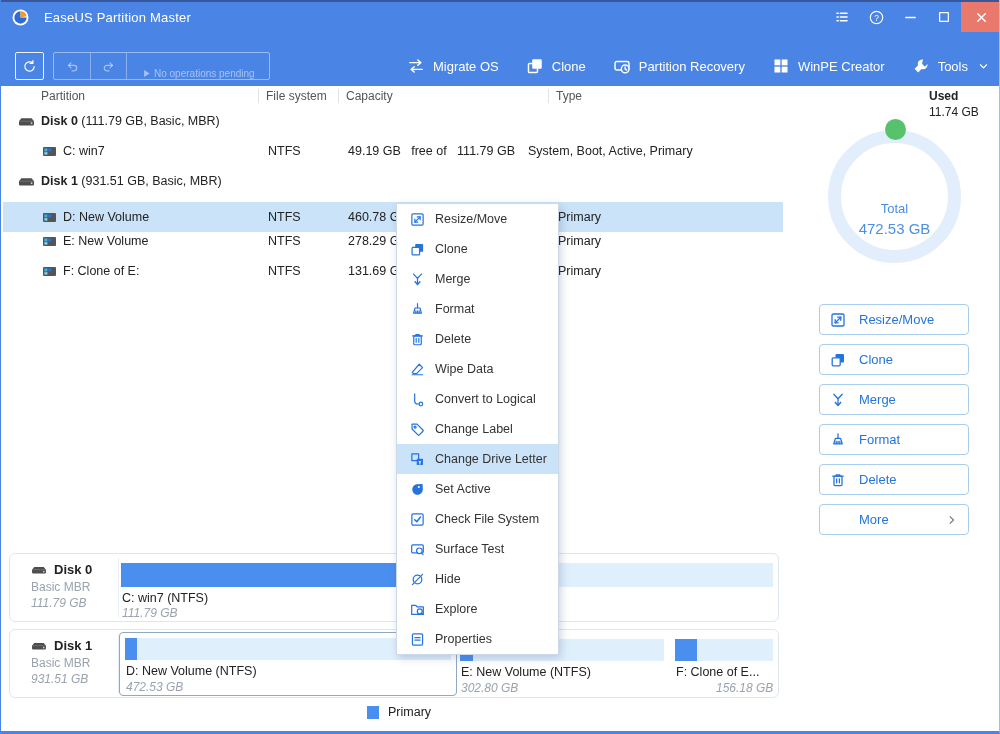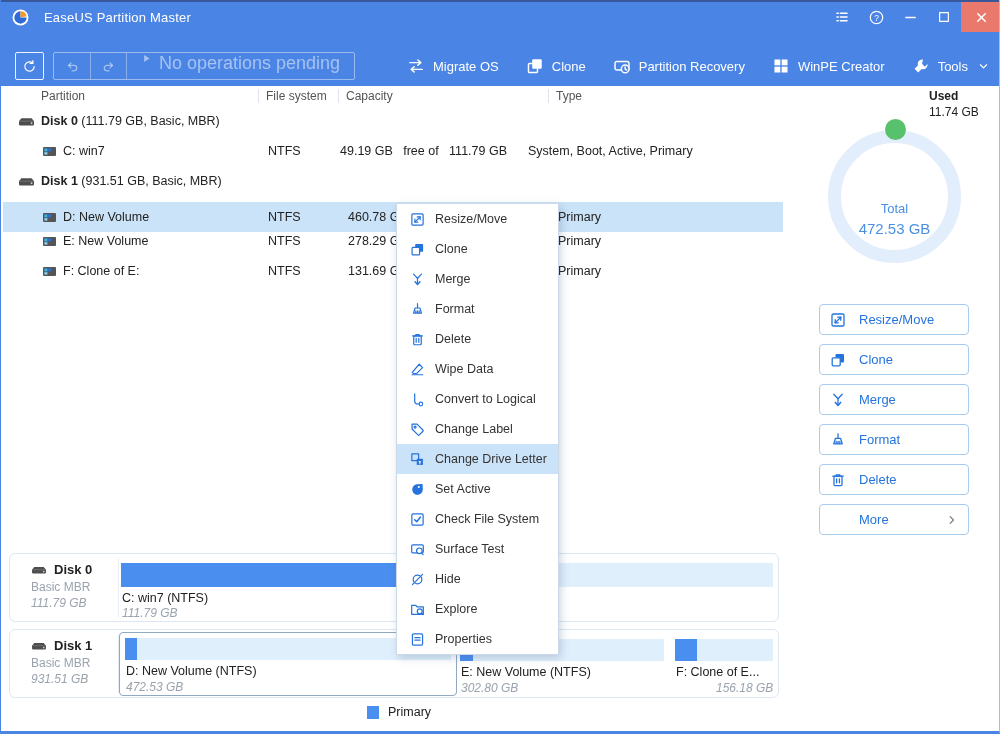--- a/index.html
+++ b/index.html
@@ -22,21 +22,21 @@
 
   
   .tool-left{ position:absolute; left:14px; top:50px; height:28px; display:flex; }
   .refresh-btn{ width:29px; height:28px; border:1px solid rgba(255,255,255,.9); border-radius:2px;
      display:flex; align-items:center; justify-content:center; color:#fff; }
   .refresh-btn .icon{ width:15px; height:15px; }
   .op-group{ display:flex; height:28px; margin-left:9px; border:1px solid rgba(255,255,255,.45); border-radius:2px; color:rgba(255,255,255,.5); }
   .op-seg{ width:36px; display:flex; align-items:center; justify-content:center; }
   .op-seg + .op-seg{ border-left:1px solid rgba(255,255,255,.35); }
   .op-seg .icon{ width:15px; height:15px; }
-  .op-status{ display:flex; align-items:flex-start; gap:7px; padding:0 14px; border-left:1px solid rgba(255,255,255,.35); font-size:18px; }
+  .op-status{ display:flex; align-items:flex-end; gap:2px; padding:0 14px; border-left:1px solid rgba(255,255,255,.35); font-size:10px; }
   .op-status .icon{ width:11px; height:11px; }
   .tool-right{ position:absolute; right:12px; top:50px; height:28px; display:flex; align-items:center; gap:27px; }
   .tool-act{ display:flex; align-items:center; gap:8px; color:#fff; font-size:13px; cursor:default; }
   .tool-act .icon{ width:18px; height:18px; }
   .tool-act .chev{ width:11px; height:11px; margin-left:2px; }
 
   
   .left-pane{ left:0; top:86px; width:877px; height:645px; background:#fff; border-right:7px solid #f97316; }
   .thead{ position:absolute; left:0; top:0; width:100%; height:20px; font-size:12px; color:#555; }
   .th{ position:absolute; top:3px; }
@@ -257,21 +257,21 @@
 
     <div class="trow" style="top:50px">
       <div class="cell" style="left:39px"><span class="icon part-ic"><svg viewBox="0 0 16 13">
               <rect x="1" y="2" width="13" height="9" rx="1" fill="#555"></rect>
               <rect x="2.4" y="3.4" width="3" height="3" fill="#3bb3e8"></rect>
               <rect x="6.2" y="3.4" width="3" height="3" fill="#2574dd"></rect>
               <rect x="2.4" y="7.2" width="3" height="2.4" fill="#8fd4f2"></rect>
             </svg></span></div>
       <div class="cell" style="left:60px">C: win7</div>
       <div class="cell" style="left:265px">NTFS</div>
-      <div class="cell" style="left:337px">49.19 GB   free of   111.79 GB</div>
+      <div class="cell" style="left:345px">49.19 GB   free of   111.79 GB</div>
       <div class="cell" style="left:525px">System, Boot, Active, Primary</div>
     </div>
 
     <div class="trow" style="top:80px">
       <div class="cell" style="left:14px"><span class="icon disk-ic"><svg viewBox="0 0 19 14">
               <path d="M2 7.2l2.4-3h10.2l2.4 3v3a1.2 1.2 0 0 1-1.2 1.2H3.2A1.2 1.2 0 0 1 2 10.2z" fill="#4d4d4d"></path>
               <path d="M2 7.2h15" stroke="#7a7a7a" stroke-width=".8"></path>
               <circle cx="14.6" cy="9.2" r=".9" fill="#cfcfcf"></circle>
             </svg></span></div>
       <div class="cell" style="left:38px"><span class="bname">Disk 1</span><span> (931.51 GB, Basic, MBR)</span></div>

